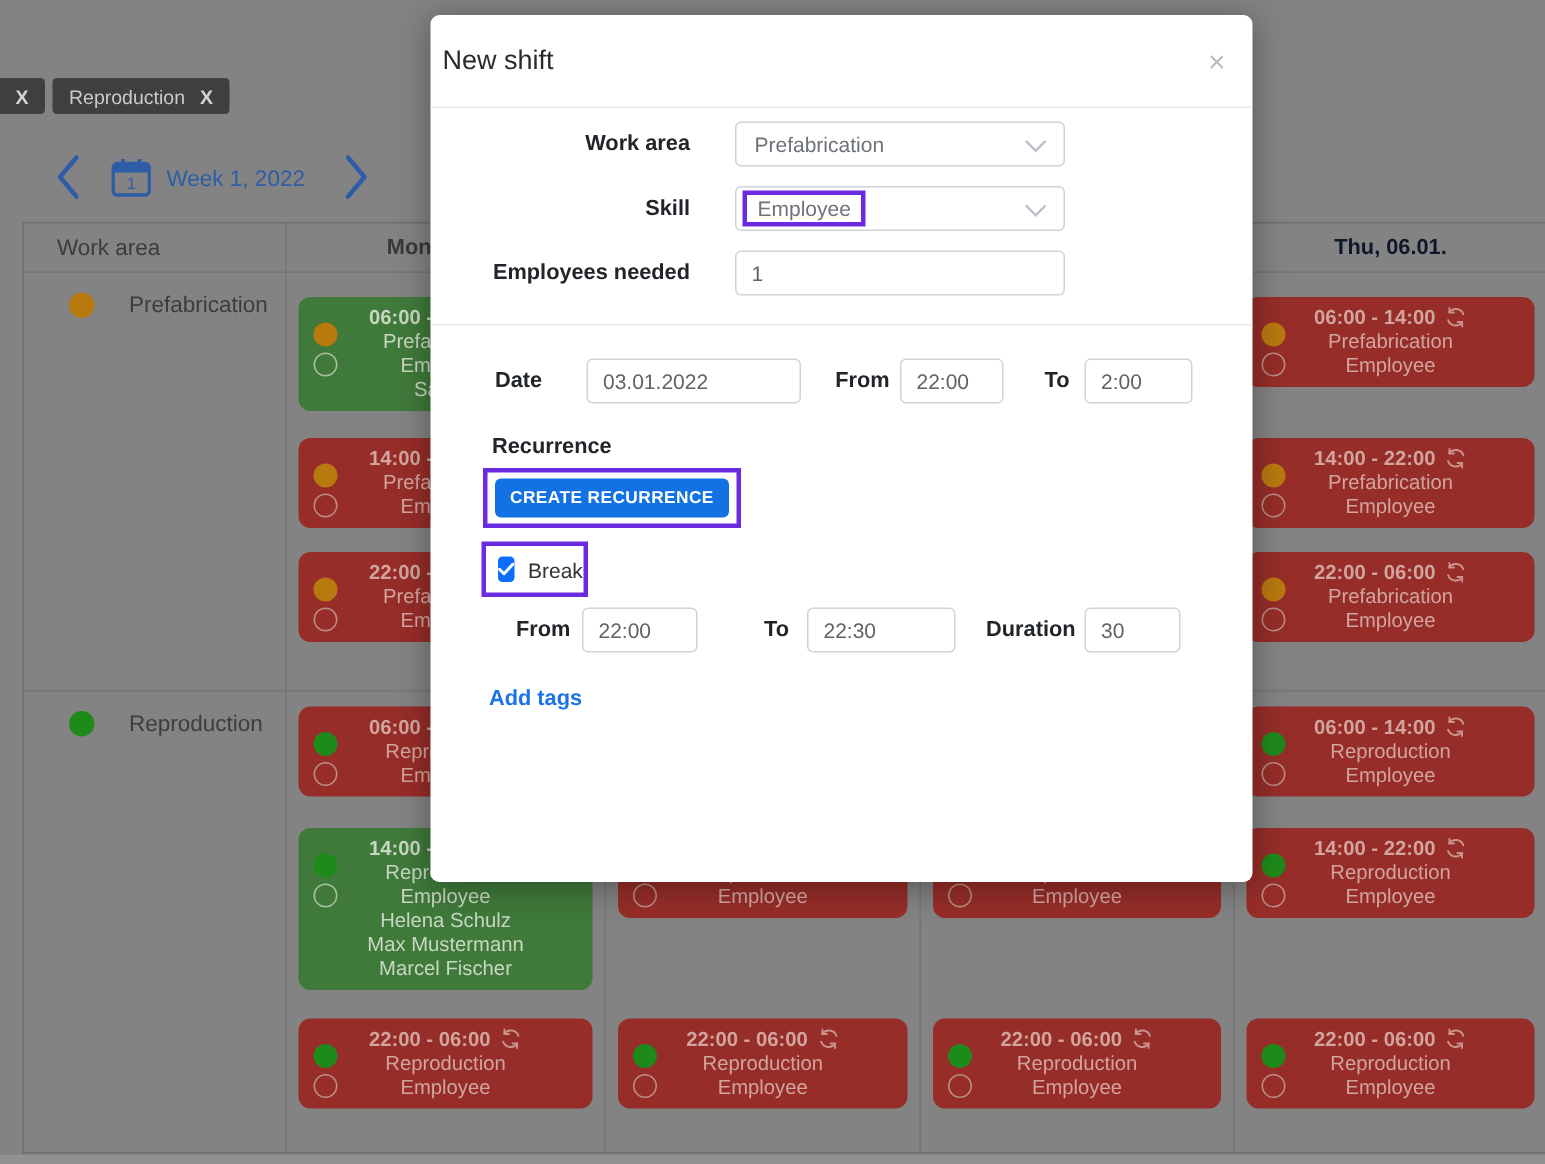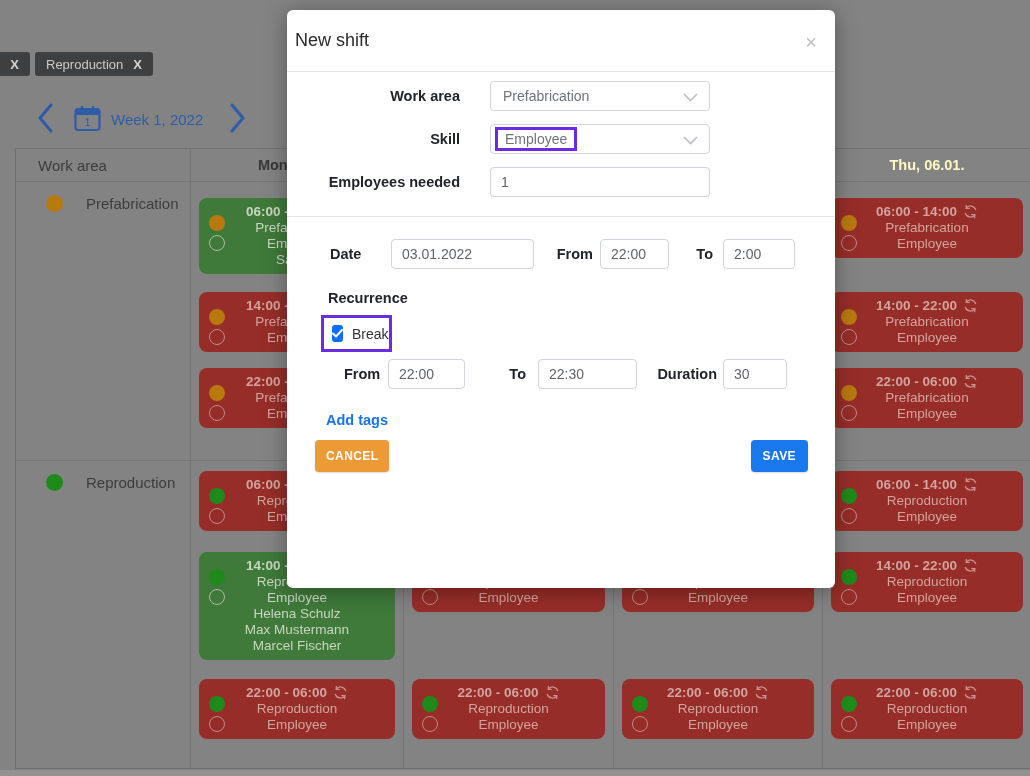--- a/index.html
+++ b/index.html
@@ -40,21 +40,21 @@
     grid-template-rows:33px 278px 308px;
     border-top:1px solid #6f6f6f;
     border-left:1px solid #6f6f6f;
     border-bottom:1px solid #6f6f6f;
   }
   .cell { border-right:1px solid #757575; position:relative; }
   .cell.last { border-right:none; }
   .hdr { border-bottom:1px solid #757575; display:flex; align-items:center; }
   .corner-hdr { padding-left:22px; font-size:15px; color:#3c3c3c; }
   .day-hdr { justify-content:center; font-weight:bold; font-size:14.5px; color:#383838; }
-  .day-hdr.today { color:#fef9c3; }
+  .day-hdr.today { color:#0f172a; }
   .row2 { border-top:1px solid #757575; }
   .area-cell { display:flex; align-items:flex-start; padding:13px 0 0 30px; }
   .area-dot { width:17px; height:17px; border-radius:50%; flex:0 0 17px; margin-top:0; }
   .area-label { font-size:15px; color:#3d3d3d; margin-left:23px; line-height:17px; }
 
   
   .shift-card {
     position:absolute; left:8px; right:8px;
     border-radius:8px; padding:6px 4px 6px 26px; text-align:center;
     font-size:13.5px; line-height:16px; cursor:pointer;
@@ -486,20 +486,23 @@
     <div class="date-row">
       <span class="inline-label lbl-date">Date</span>
       <input class="text-input inp-date" value="03.01.2022" style="">
       <span class="inline-label lbl-from1">From</span>
       <input class="text-input inp-from1" value="22:00" style="">
       <span class="inline-label lbl-to1">To</span>
       <input class="text-input inp-to1" value="2:00" style="">
     </div>
 
     <div class="rec-label">Recurrence</div>
+    <span class="hl-box rec-btn-wrap">
+      <button class="rec-btn">CREATE RECURRENCE</button>
+    </span>
 
     <span class="hl-box break-wrap">
       <span class="break-inner">
         <span class="checkbox">
           <svg width="11" height="9" viewBox="0 0 11 9">
             <polyline points="1,4.5 4,7.5 10,1" fill="none" stroke="#fff" stroke-width="2" stroke-linecap="round" stroke-linejoin="round"></polyline>
           </svg>
         </span>
         <span class="break-label">Break</span>
       </span>
@@ -510,18 +513,14 @@
       <input class="text-input inp-from2" value="22:00" style="">
       <span class="inline-label lbl-to2">To</span>
       <input class="text-input inp-to2" value="22:30" style="">
       <span class="inline-label lbl-dur">Duration</span>
       <input class="text-input inp-dur" value="30" style="">
     </div>
 
     <span class="add-tags">Add tags</span>
 
 
-    <div class="modal-footer">
-      <button class="btn btn-cancel">CANCEL</button>
-      <button class="btn btn-save">SAVE</button>
-    </div>
   </div>
 </div>
 
 </body></html>

